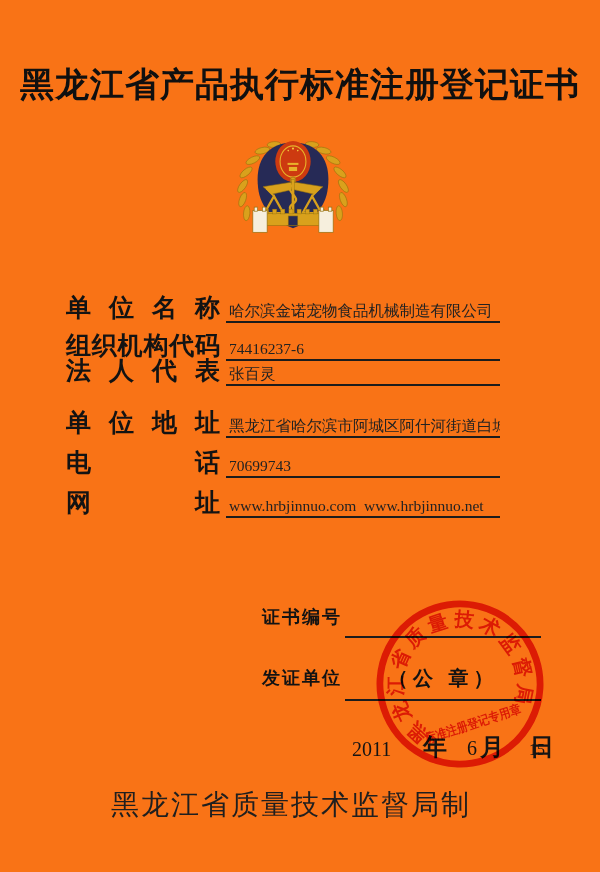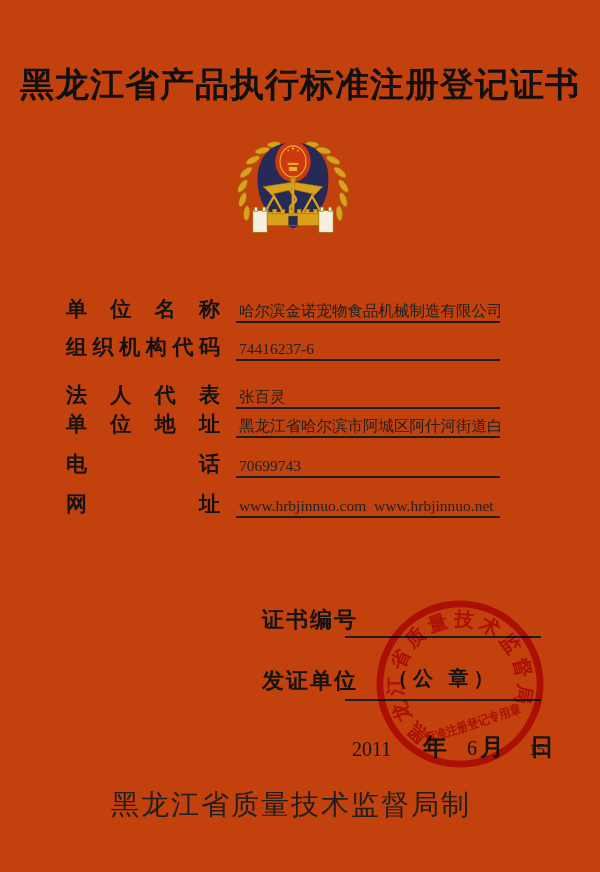--- a/index.html
+++ b/index.html
@@ -1,42 +1,42 @@
 <!DOCTYPE html>
 <html><head>
 <meta charset="utf-8">
 <style>
   html,body{margin:0;padding:0;background:#e9e9e9;}
   .page{
     position:relative;width:600px;height:872px;margin:0 auto;
-    background:#c2410c;overflow:hidden;
+    background:#f97316;overflow:hidden;
     font-family:"Liberation Sans",sans-serif;color:#161616;
   }
   .title{
     position:absolute;top:62px;left:0;width:100%;text-align:center;
     font-size:34px;font-weight:bold;letter-spacing:1px;color:#101010;
   }
   .emblem{position:absolute;top:137px;left:233px;width:120px;height:113px;}
   
   .frow{position:absolute;left:66px;width:434px;height:36px;display:flex;align-items:flex-end;}
   .flabel{
-    width:154px;font-size:21px;font-weight:bold;line-height:1.05;color:#131313;
+    width:154px;font-size:25px;font-weight:bold;line-height:1.05;color:#131313;
     text-align:justify;text-align-last:justify;-moz-text-align-last:justify;
     padding-bottom:3px;white-space:normal;
   }
   .fvalue{
-    flex:1;margin-left:16px;height:30px;display:flex;align-items:flex-end;
+    flex:1;margin-left:6px;height:30px;display:flex;align-items:flex-end;
     border-bottom:2px solid #1c1c1c;
     font-family:"Liberation Serif",serif;font-size:15.5px;color:#222;
     white-space:pre;overflow:hidden;padding:0 0 1px 3px;line-height:1.25;
   }
-  .r1{top:287px}.r2{top:325px}.r3{top:373px}.r4{top:402px}
+  .r1{top:287px}.r2{top:325px}.r3{top:350px}.r4{top:402px}
   .r5{top:442px}.r6{top:482px}.r7{top:521px}
   
-  .blabel{position:absolute;font-size:22px;font-weight:bold;letter-spacing:2px;color:#131313;}
+  .blabel{position:absolute;font-size:18px;font-weight:bold;letter-spacing:2px;color:#131313;}
   .lbl-certno{left:262px;top:605px;}
   .lbl-issuer{left:262px;top:666px;}
   .stamp-hint{position:absolute;left:388px;top:665px;font-size:20px;font-weight:bold;letter-spacing:5px;color:#131313;}
   .bline{position:absolute;height:0;border-top:2px solid #1c1c1c;left:345px;width:196px;}
   .line-certno{top:636px;}
   .line-issuer{top:699px;}
   
   .date-part{position:absolute;font-family:"Liberation Serif",serif;color:#141414;}
   .d-year{left:352px;top:738px;font-size:20px;}
   .d-yearu{left:423px;top:731px;font-size:24px;font-weight:bold;font-family:"Liberation Sans",sans-serif;}

